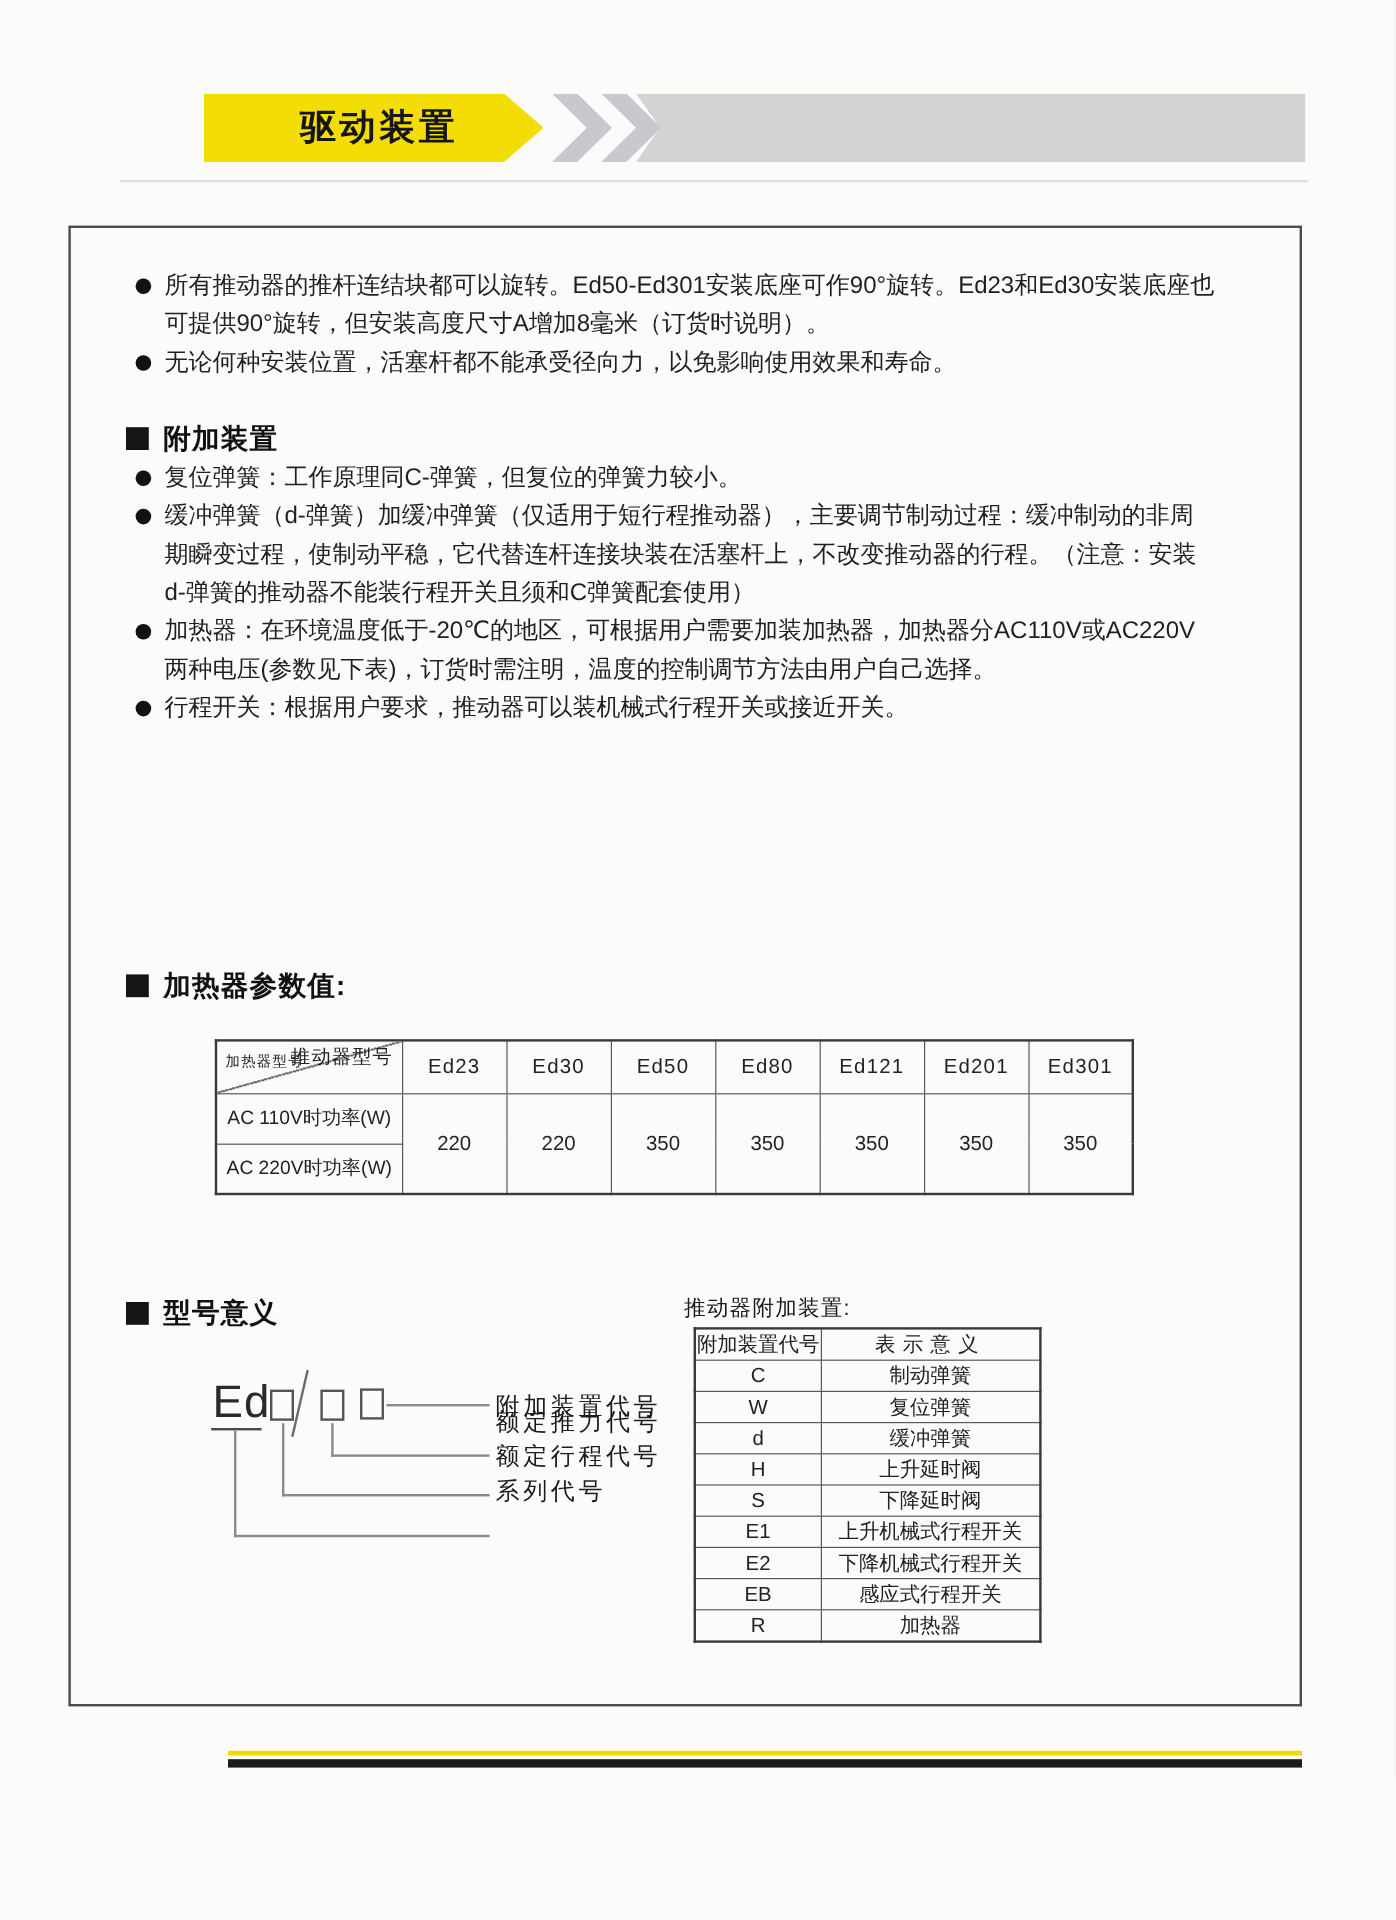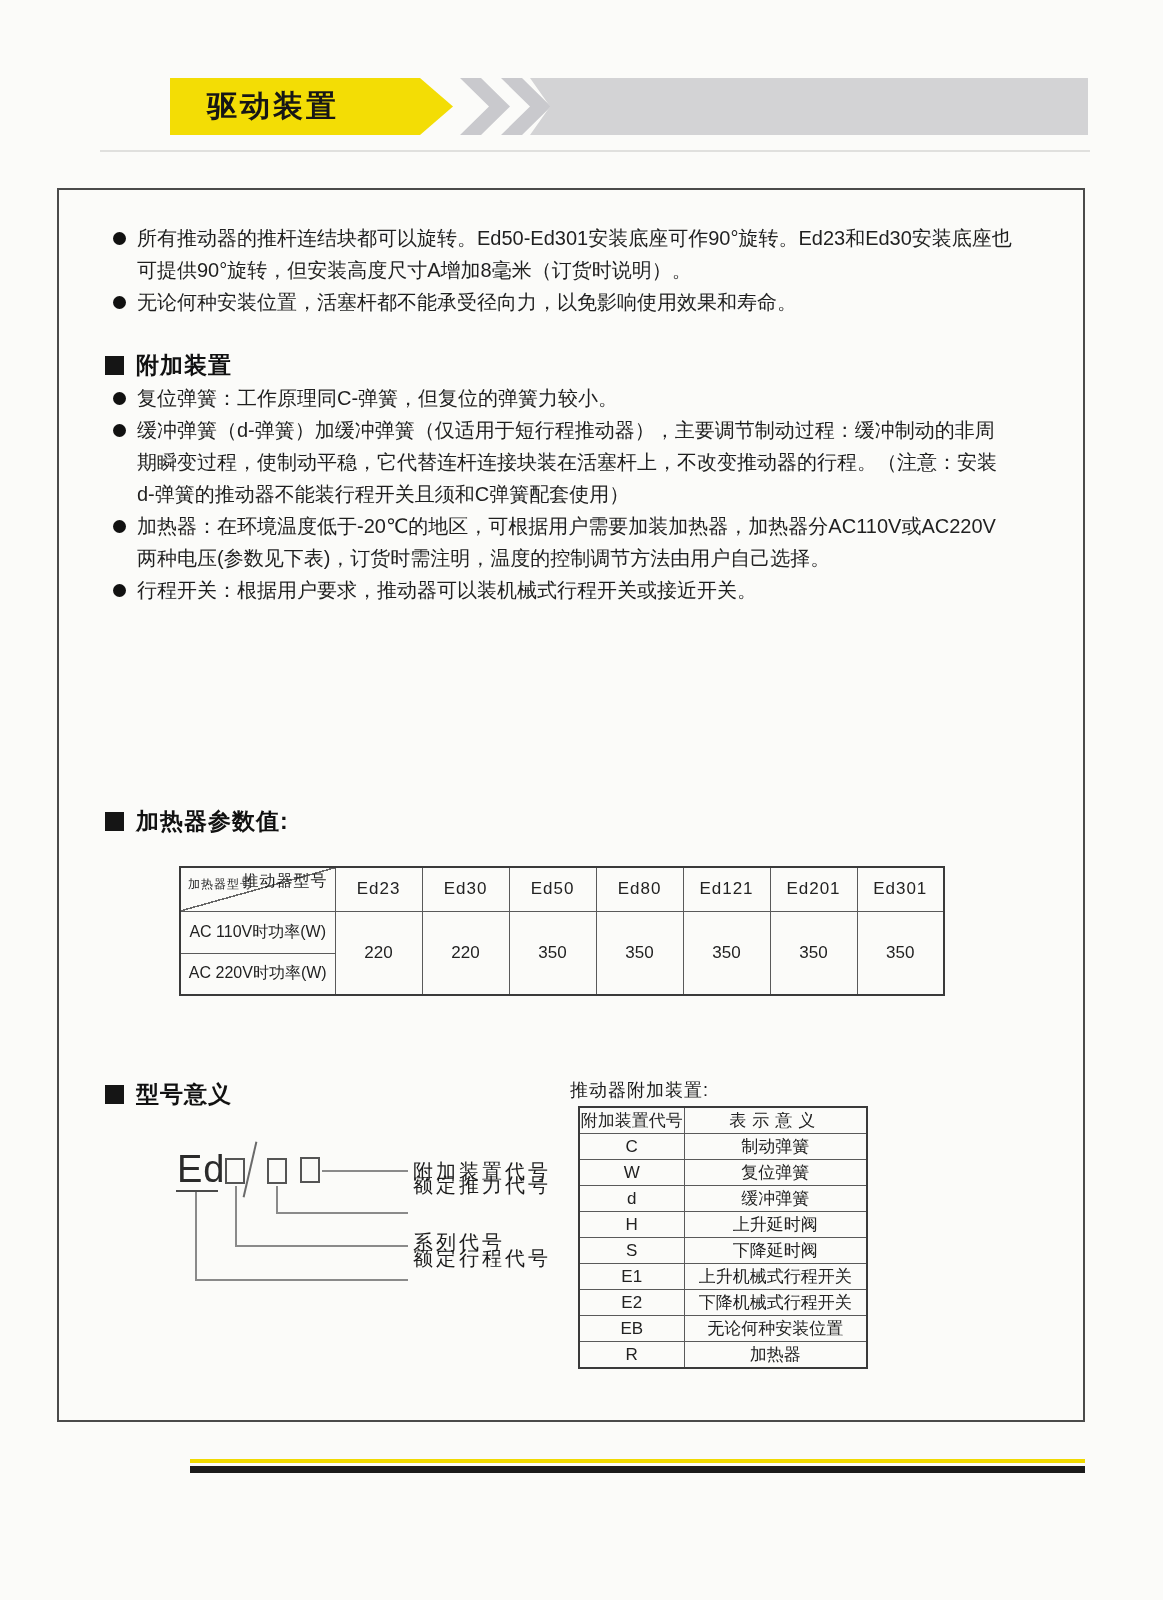--- a/index.html
+++ b/index.html
@@ -10,21 +10,21 @@
     overflow:hidden;
     font-family:"Liberation Sans","DejaVu Sans",sans-serif;
     color:#1f1f1f;
     margin:0 auto;
   }
   
   .banner{
     position:absolute;left:170px;top:78px;width:283px;height:57px;
     background:#f3dd05;
     clip-path:polygon(0 0,calc(100% - 33px) 0,100% 50%,calc(100% - 33px) 100%,0 100%);
-    display:flex;align-items:center;padding-left:37px;box-sizing:border-box;
+    display:flex;align-items:center;padding-left:80px;box-sizing:border-box;
   }
   .banner .title{font-size:30px;font-weight:bold;color:#161616;letter-spacing:3px;}
   .chev{position:absolute;top:78px;height:57px;width:50px;background:#c9c9cd;
     clip-path:polygon(0 0,42% 0,100% 50%,42% 100%,0 100%,58% 50%);}
   .chev1{left:460px;}
   .chev2{left:501px;}
   .hbar{position:absolute;left:530px;top:78px;width:558px;height:57px;background:#d3d3d5;
     clip-path:polygon(0 0,100% 0,100% 100%,0 100%,3.6% 50%);}
   .hrule{position:absolute;left:100px;top:150px;width:990px;height:2px;background:#e0e0de;}
 
@@ -202,21 +202,21 @@
 
   <div class="lline" style="left:322px;top:1170px;width:86px;height:2px;"></div>
   <div class="lline" style="left:276px;top:1186px;width:2px;height:28px;"></div>
   <div class="lline" style="left:276px;top:1212px;width:132px;height:2px;"></div>
   <div class="lline" style="left:235px;top:1186px;width:2px;height:61px;"></div>
   <div class="lline" style="left:235px;top:1245px;width:173px;height:2px;"></div>
   <div class="lline" style="left:195px;top:1192px;width:2px;height:89px;"></div>
   <div class="lline" style="left:195px;top:1279px;width:213px;height:2px;"></div>
 
   <div class="diagram-label" style="top:1158px;">附加装置代号</div>
-  <div class="diagram-label" style="top:1200px;margin-top:45px;">额定行程代号</div>
+  <div class="diagram-label" style="top:1200px;">额定行程代号</div>
   <div class="diagram-label" style="top:1172px;text-align:center;">额定推力代号</div>
   <div class="diagram-label" style="top:1229px;">系列代号</div>
 
   <div class="codes-caption">推动器附加装置:</div>
   <table class="codes-table">
     <colgroup>
         <col class="c1">
         <col class="c2">
       </colgroup>
     <tbody>
@@ -247,21 +247,21 @@
     <tr>
       <td>E1</td>
       <td>上升机械式行程开关</td>
     </tr>
     <tr>
       <td>E2</td>
       <td>下降机械式行程开关</td>
     </tr>
     <tr>
       <td>EB</td>
-      <td>无论何种安装位置</td>
+      <td>感应式行程开关</td>
     </tr>
     <tr>
       <td>R</td>
       <td>加热器</td>
     </tr>
   </tbody>
     </table>
 
   <div class="stripe-yellow"></div>
   <div class="stripe-black"></div>

